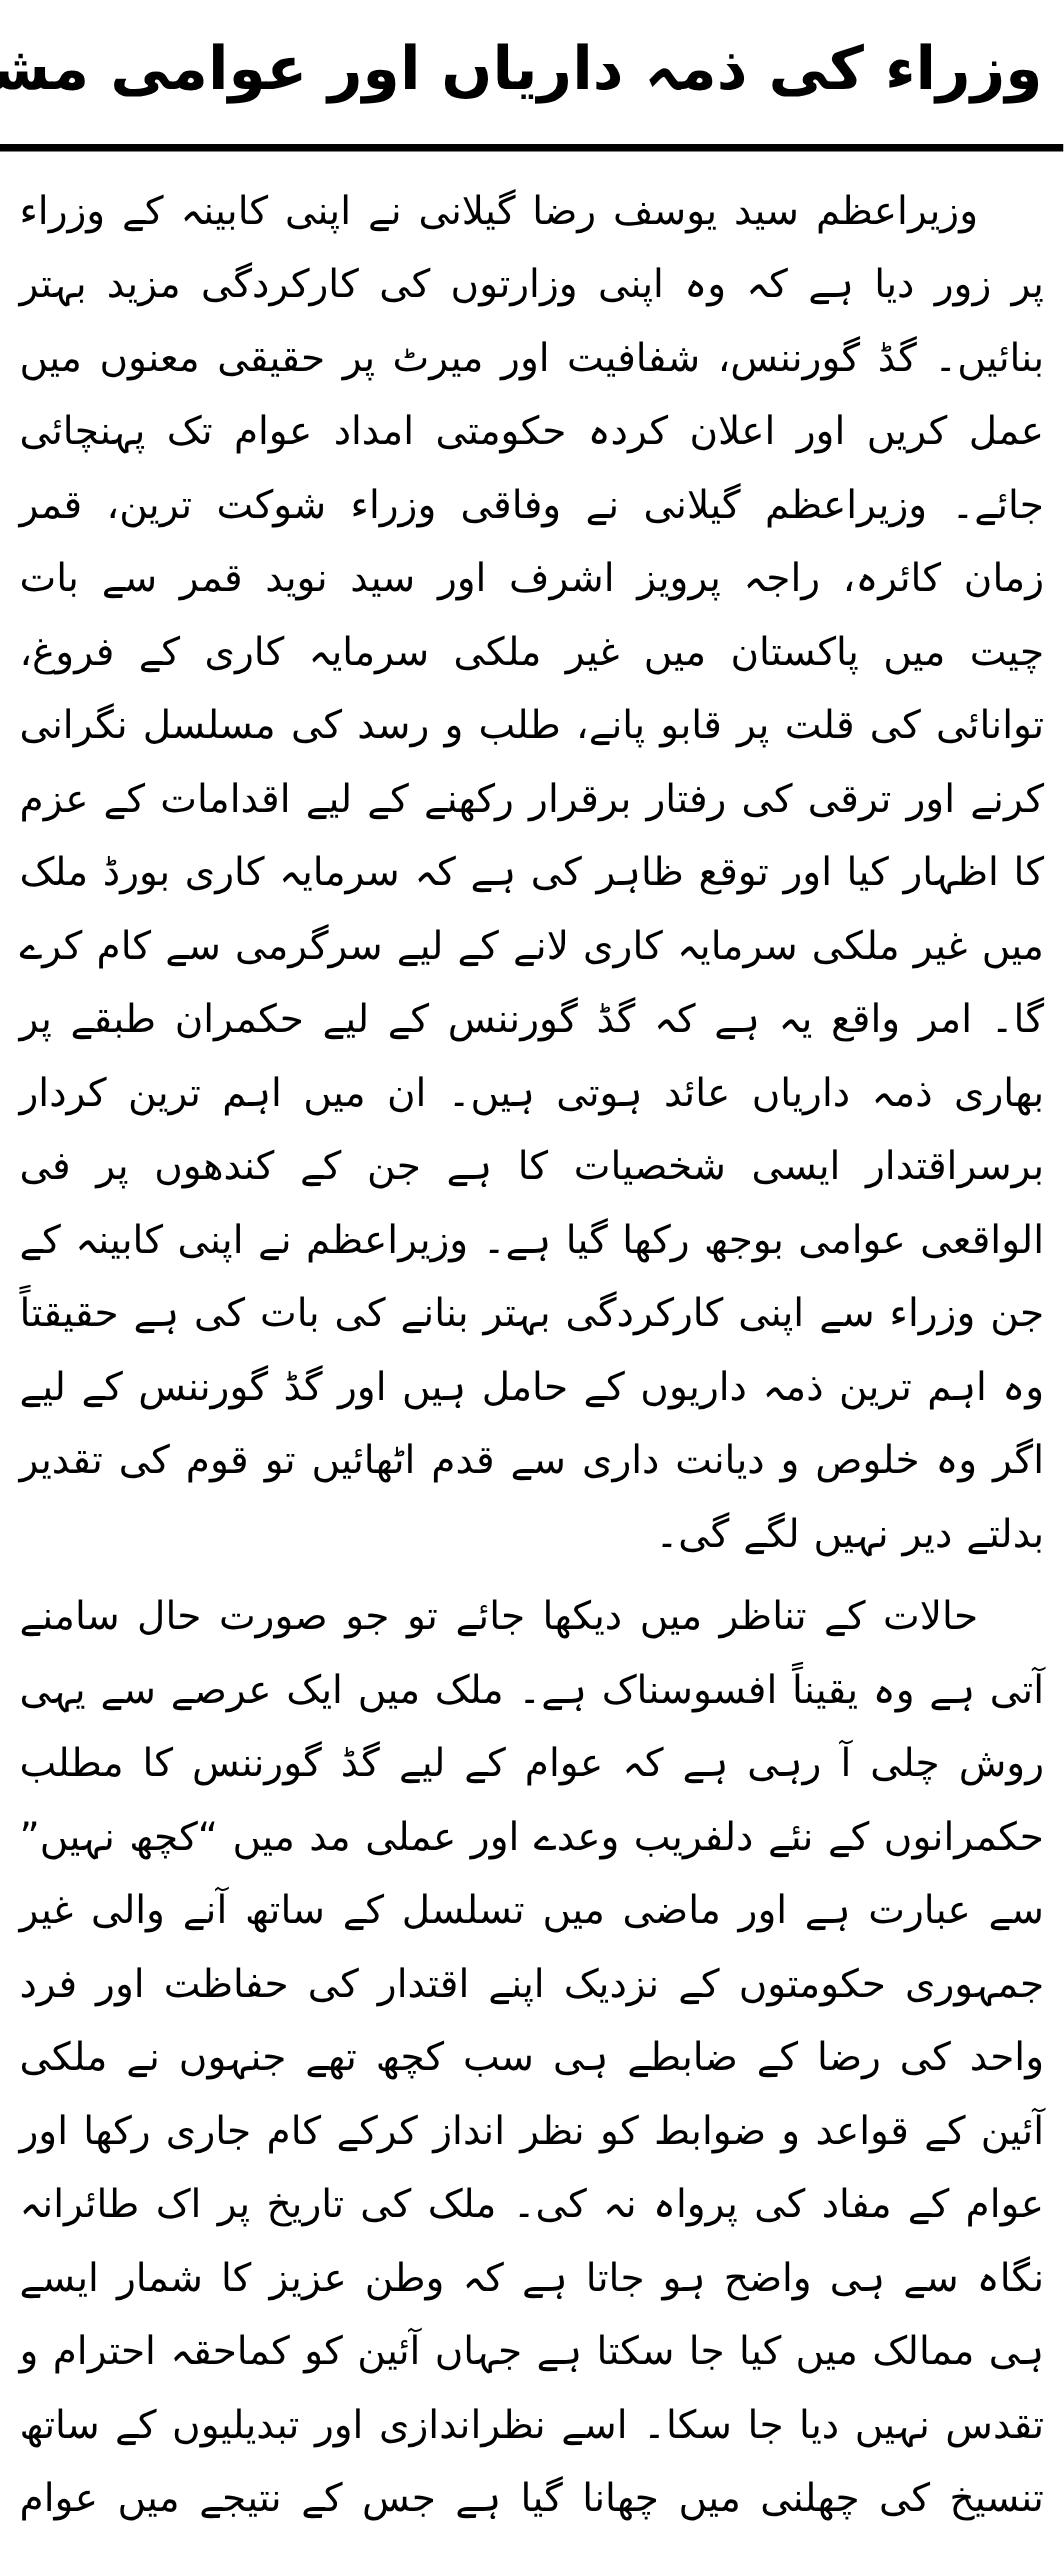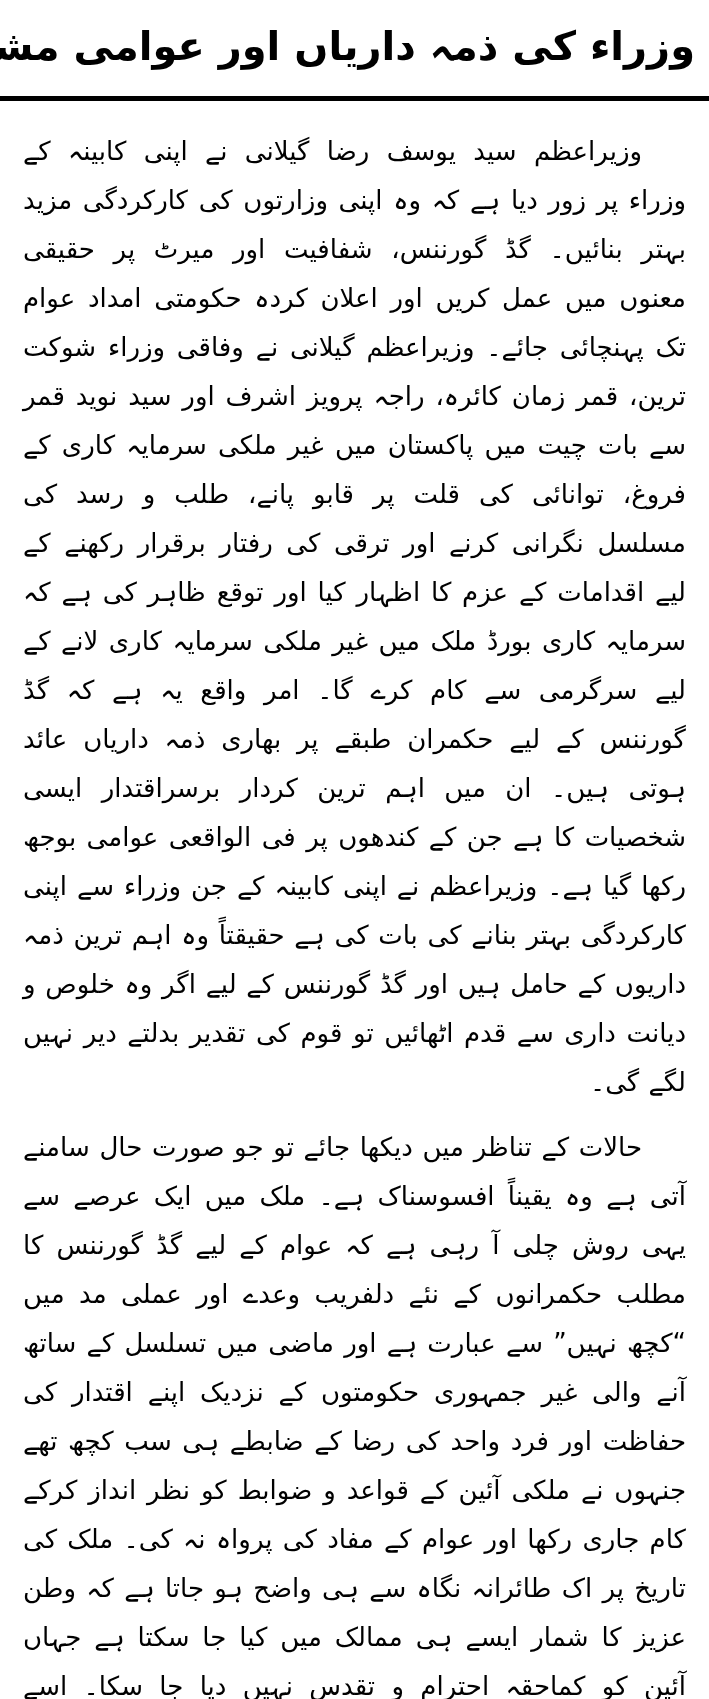--- a/index.html
+++ b/index.html
@@ -42,21 +42,21 @@
   }
   .body-text {
     padding: 2px 7px 0 7px;
     direction: rtl;
     text-align: justify;
     font-size: 26px;
     line-height: 49px;
     color: #000000;
   }
   .para {
-    margin: 16px;
+    margin: 6px;
     text-indent: 44px;
     word-spacing: 1px;
   }
   .para.last {
     text-align-last: center;
   }
 </style>
 </head>
 <body>
 

